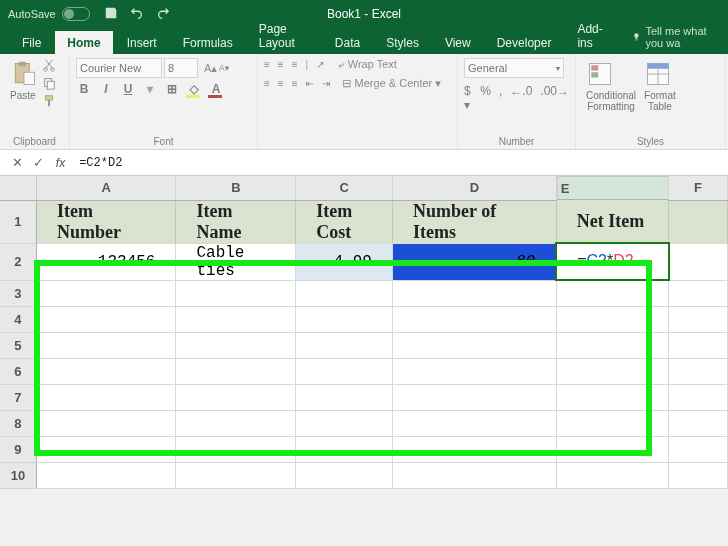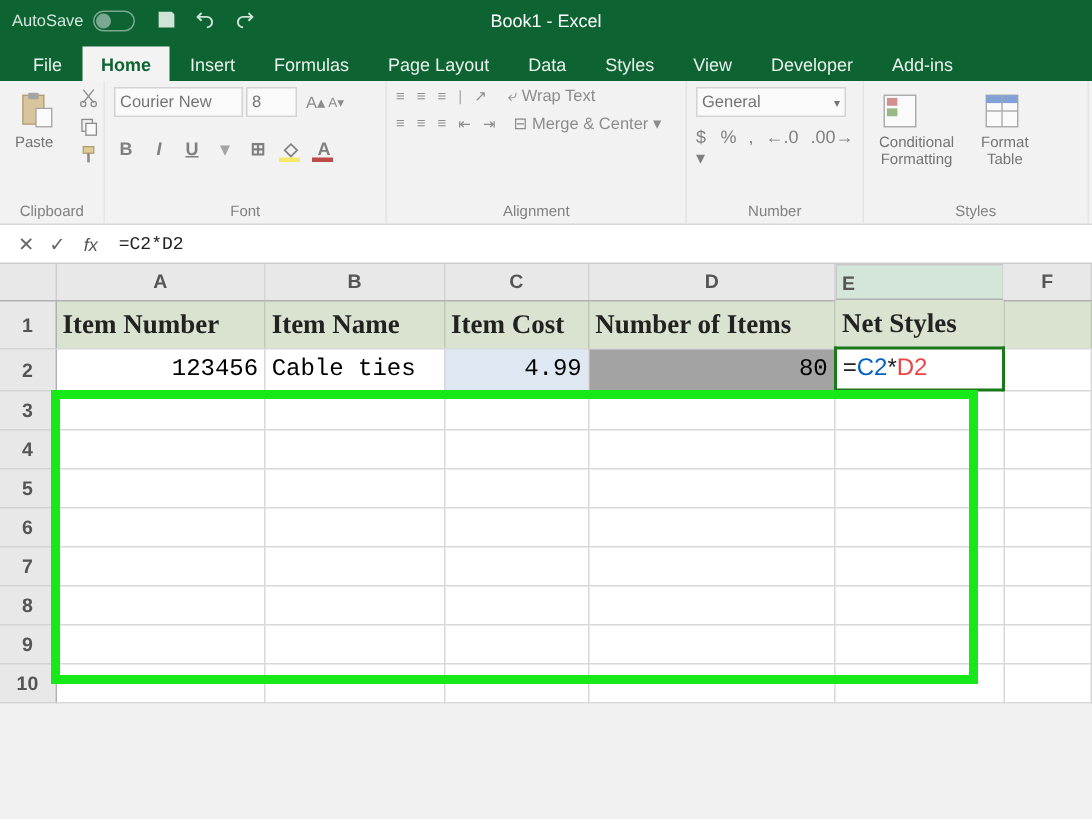--- a/index.html
+++ b/index.html
@@ -14,21 +14,21 @@
 .titlebar .title { position: absolute; left: 50%; transform: translateX(-50%); font-size: 12px; color: #fff; }
 
 .tabs { height: 26px; background: #0e6332; display: flex; align-items: flex-end; padding-left: 10px; gap: 2px; }
 .tab { padding: 5px 12px 4px; font-size: 12px; color: #e8f3ec; cursor: pointer; }
 .tab.active { background: #f3f3f3; color: #0e6332; font-weight: bold; }
 .tell-me { margin-left: auto; padding: 5px 10px; font-size: 11px; color: #c9e0d2; display: flex; align-items: center; gap: 5px; }
 .tell-me svg { width: 12px; height: 12px; }
 
 .ribbon { height: 96px; background: #f3f3f3; border-bottom: 1px solid #d0d0d0; display: flex; opacity: 0.72; filter: grayscale(0.25); }
 .group { border-right: 1px solid #e0e0e0; padding: 4px 6px 2px; display: flex; flex-direction: column; font-size: 10px; color: #666; }
-.group-body { flex: 1; display: flex; align-items: flex-start; gap: 10px; }
+.group-body { flex: 1; display: flex; align-items: flex-start; gap: 0; }
 .group-label { text-align: center; font-size: 10px; color: #555; padding-top: 2px; }
 .big-btn { display: flex; flex-direction: column; align-items: flex-start; gap: 2px; padding: 2px 4px; font-size: 10px; color: #444; }
 .big-btn svg { width: 28px; height: 28px; }
 .mini-col { display: flex; flex-direction: column; gap: 2px; }
 .mini-col svg { width: 14px; height: 14px; }
 .font-row { display: flex; gap: 2px; align-items: center; }
 .sel { border: 1px solid #c8c8c8; background: #fff; height: 20px; font-size: 11px; padding: 0 3px; display: flex; align-items: center; color: #444; }
 .sel.name { width: 86px; }
 .sel.size { width: 34px; }
 .ribbon-icons-row { display: flex; gap: 6px; margin-top: 4px; }
@@ -41,26 +41,26 @@
 .fb-btns span { cursor: pointer; font-size: 13px; }
 .fx { font-style: italic; font-size: 12px; color: #555; padding-right: 8px; }
 .formula-input { flex: 1; padding: 0 6px; font-size: 12px; color: #222; font-family: "Courier New", monospace; }
 
 .grid-wrap { position: relative; background: #fff; }
 table { border-collapse: collapse; table-layout: fixed; }
 .corner { width: 38px; height: 24px; background: #e8e8e8; border-right: 1px solid #ccc; border-bottom: 1px solid #b0b0b0; }
 .colhead { height: 24px; background: #e8e8e8; border-right: 1px solid #d4d4d4; border-bottom: 1px solid #b0b0b0; text-align: center; font-size: 13px; color: #555; }
 .colhead.sel { background: #d4e6d9; }
 .rowhead { width: 38px; background: #e8e8e8; border-right: 1px solid #b0b0b0; border-bottom: 1px solid #d4d4d4; text-align: center; font-size: 13px; color: #555; }
-td.cell { border-right: 1px solid #d8d8d8; border-bottom: 1px solid #d8d8d8; padding: 0 4px; font-size: 15px; height: 26px; }
+td.cell { border-right: 1px solid #d8d8d8; border-bottom: 1px solid #d8d8d8; padding: 0 20px; font-size: 15px; height: 26px; }
 tr.hrow td.cell { background: #d9e3cf; font-family: Georgia, serif; font-weight: bold; font-size: 18px; color: #222; border-right: 1px solid #bfc9b6; height: 32px; }
 tr.r2 td.cell { font-family: "Courier New", monospace; font-size: 16px; height: 28px; }
 td.num { text-align: right; }
 td.c2 { background: #dde8f3; }
-td.d2 { background: #a3a3a3; }
+td.d2 { background: #1d4ed8; font-style: italic; }
 td.e2 { background: #fff; border: 2px solid #1a7a1a; }
 .form-c2 { color: #0062c4; }
 .form-op { color: #222; }
 .form-d2 { color: #ef4444; }
 
 .highlight-box { position: absolute; border: 6px solid #17e817; pointer-events: none; }
 
 .colA { width: 142px; } .colB { width: 122px; } .colC { width: 98px; } .colD { width: 168px; } .colE { width: 112px; } .colF { width: 60px; }
 .rowH1 { height: 32px; } .rowH { height: 26px; }
 </style>
@@ -90,20 +90,26 @@
   <div class="tab">File</div>
   <div class="tab active">Home</div>
   <div class="tab">Insert</div>
   <div class="tab">Formulas</div>
   <div class="tab">Page Layout</div>
   <div class="tab">Data</div>
   <div class="tab">Styles</div>
   <div class="tab">View</div>
   <div class="tab">Developer</div>
   <div class="tab">Add-ins</div>
+  <div class="tell-me">
+    <svg viewBox="0 0 16 16">
+        <path fill="#c9e0d2" d="M8 1a4 4 0 0 0-2 7.5V11h4V8.5A4 4 0 0 0 8 1zM6 12h4v1H6zm.5 2h3v1h-3z"></path>
+      </svg>
+    <span>Tell me what you wa</span>
+  </div>
 </div>
 
 <div class="ribbon">
   <div class="group" style="width:70px">
     <div class="group-body">
       <div class="big-btn">
         <svg viewBox="0 0 32 32">
             <rect x="6" y="4" width="16" height="22" fill="#d9b36c" stroke="#a07830"></rect>
             <rect x="10" y="2" width="8" height="5" rx="1" fill="#888"></rect>
             <rect x="16" y="14" width="12" height="14" fill="#fff" stroke="#888"></rect>
@@ -166,21 +172,20 @@
       </div>
       <div style="display:flex;gap:8px;align-items:center">
         <span>≡</span>
         <span>≡</span>
         <span>≡</span>
         <span>⇤</span>
         <span>⇥</span>
         <span style="font-size:11px;margin-left:4px">⊟ <span>Merge &amp; Center</span> ▾</span>
       </div>
     </div>
-    <div class="group-label">Alignment</div>
   </div>
 
   <div class="group" style="width:118px">
     <div class="group-body" style="flex-direction:column;gap:6px">
       <div class="sel" style="width:100px">
           <span>General</span>
           <span style="margin-left:auto;font-size:8px">▾</span>
         </div>
       <div style="display:flex;gap:8px;font-size:12px;color:#555">
         <span>$ ▾</span>
@@ -239,21 +244,21 @@
     <th class="colhead colD">D</th>
     <th class="colhead colE sel">E</th>
     <th class="colhead colF">F</th>
   </tr>
   <tr class="hrow rowH1">
     <th class="rowhead">1</th>
     <td class="cell">Item Number</td>
     <td class="cell">Item Name</td>
     <td class="cell">Item Cost</td>
     <td class="cell">Number of Items</td>
-    <td class="cell">Net Styles</td>
+    <td class="cell">Net Item</td>
     <td class="cell"></td>
   </tr>
   <tr class="r2">
     <th class="rowhead">2</th>
     <td class="cell num">123456</td>
     <td class="cell">Cable ties</td>
     <td class="cell num c2">4.99</td>
     <td class="cell num d2">80</td>
     <td class="cell e2"><span class="form-op">=</span><span class="form-c2">C2</span><span class="form-op">*</span><span class="form-d2">D2</span></td>
     <td class="cell"></td>

